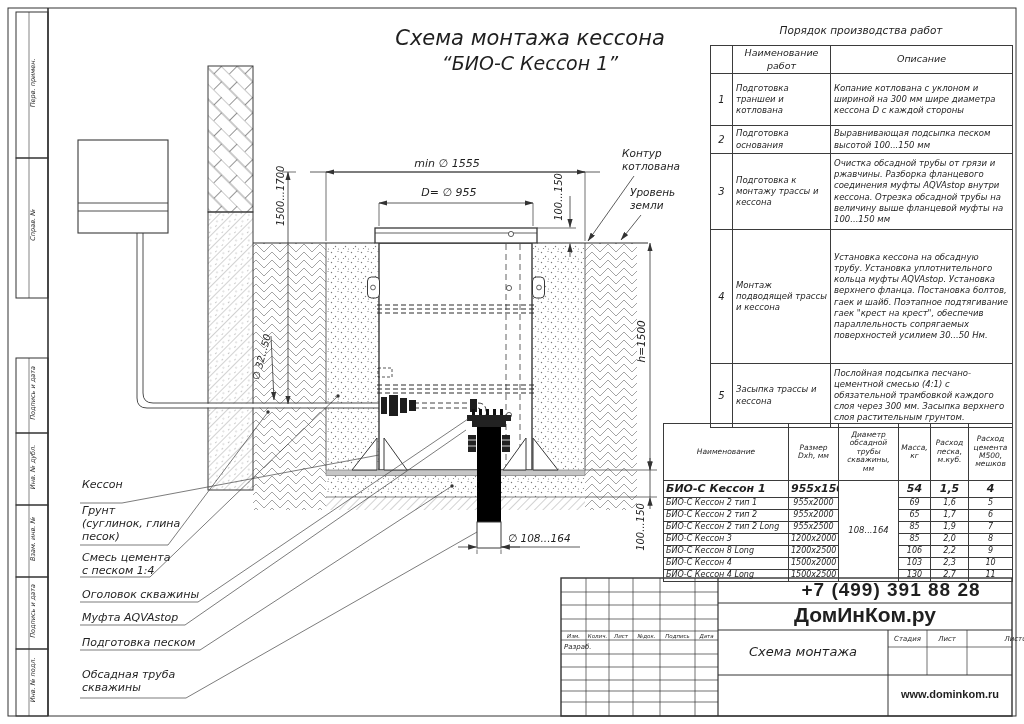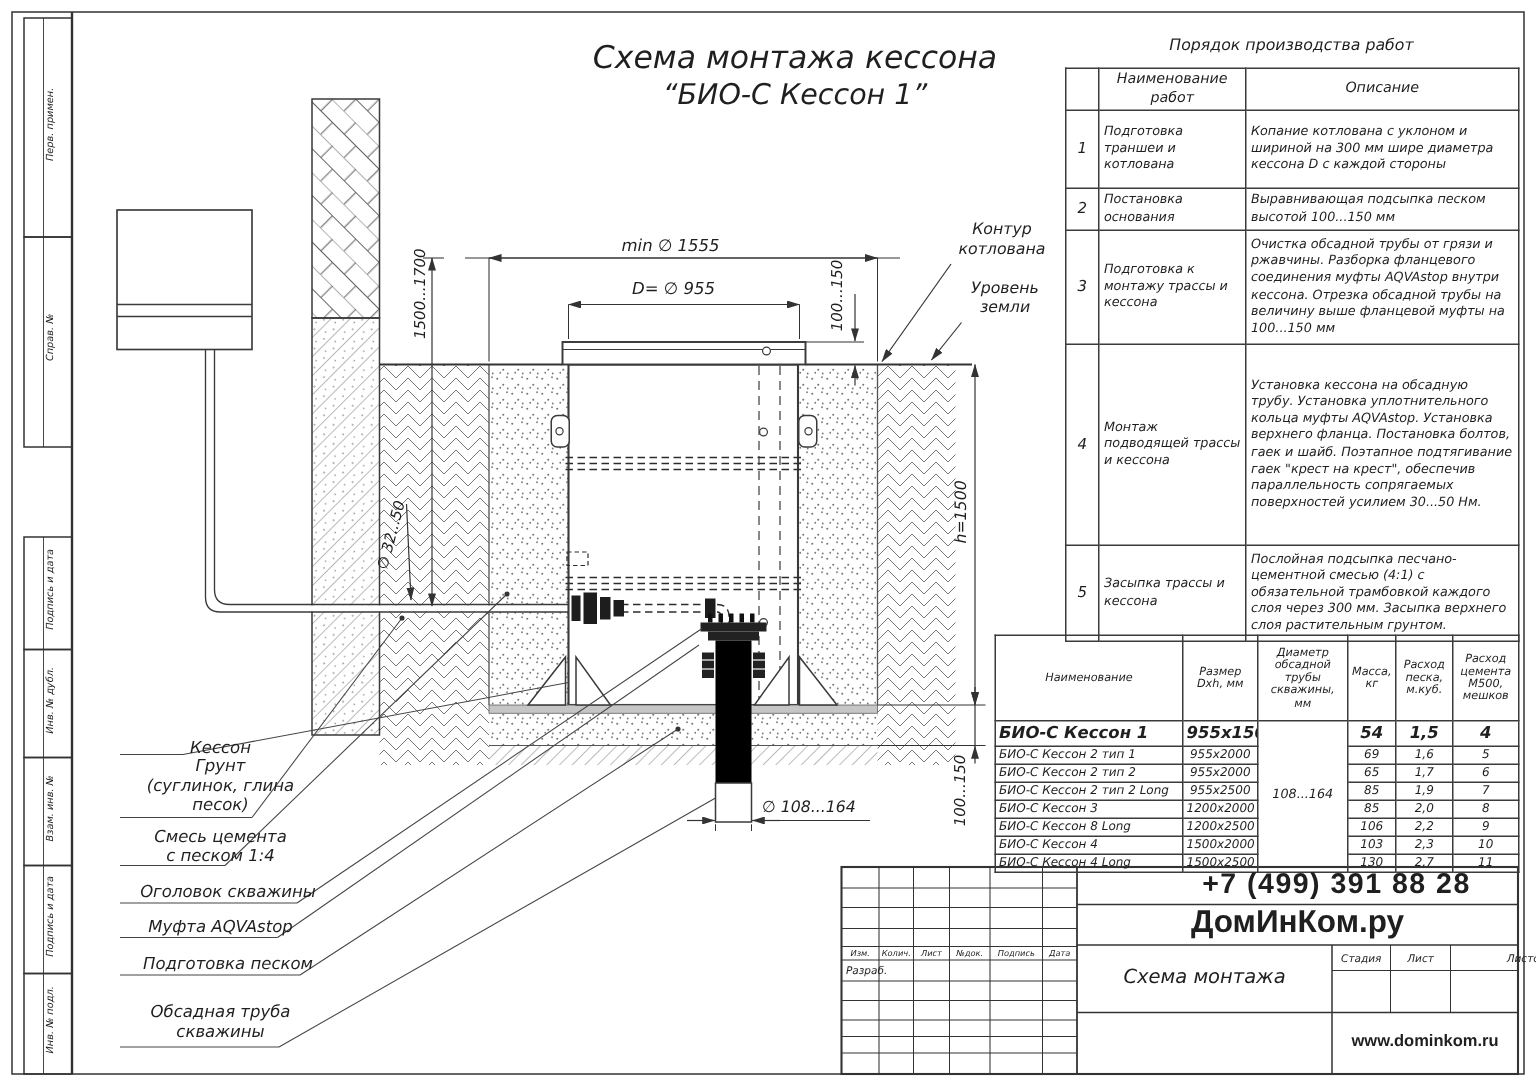--- a/index.html
+++ b/index.html
@@ -1,21 +1,21 @@
 <!DOCTYPE html>
 <html><head>
 <meta charset="utf-8">
 <style>
   html,body{margin:0;padding:0;}
   body{width:1024px;height:724px;background:#fff;position:relative;overflow:hidden;
        font-family:"DejaVu Sans",sans-serif;color:#222;}
   svg.draw{position:absolute;left:0;top:0;}
   .t{position:absolute;font-style:italic;color:#1f1f1f;line-height:1.2;}
   .c{text-align:center;}
-  .pre{white-space:pre-line;text-align:center;}
+  .pre{white-space:pre-line;}
   .r90{transform:rotate(-90deg);}
   .rp{transform:rotate(-75deg);}
   .sm{font-size:6.5px;}
   .ls{font-family:"Liberation Sans","DejaVu Sans",sans-serif;font-style:normal;font-weight:bold;}
   table{border-collapse:collapse;position:absolute;table-layout:fixed;font-style:italic;color:#1f1f1f;}
   td{border:1px solid #3b3b3b;vertical-align:middle;overflow:hidden;padding:1px 3px;}
   .wt{left:710px;top:45px;width:302px;font-size:8.5px;line-height:1.3;}
   .wt td.num{text-align:center;font-size:10px;padding:0;}
   .wt td.hd{text-align:center;font-size:9.5px;}
   .pt{left:663px;top:423px;width:349px;font-size:8px;line-height:1.12;}
@@ -285,21 +285,21 @@
 <div class="t c r90" style="left:612px;top:335px;width:58px;font-size:10.5px;">h=1500</div>
 <div class="t c r90" style="left:614px;top:521px;width:54px;font-size:10px;">100...150</div>
 <div class="t c rp" style="left:227px;top:351px;width:70px;font-size:10px;">∅ 32...50</div>
 <div class="t" style="left:508px;top:532px;width:78px;font-size:10.5px;">∅ 108...164</div>
 
 <div class="t pre" style="left:622px;top:147px;width:92px;font-size:10.5px;">Контур
 котлована</div>
 <div class="t pre" style="left:630px;top:186px;width:80px;font-size:10.5px;">Уровень
 земли</div>
 
-<div class="t pre" style="left:82px;top:492px;width:130px;font-size:11px;">Кессон</div>
+<div class="t pre" style="left:82px;top:478px;width:130px;font-size:11px;">Кессон</div>
 <div class="t pre" style="left:82px;top:504px;width:130px;font-size:11px;">Грунт
 (суглинок, глина
 песок)</div>
 <div class="t pre" style="left:82px;top:551px;width:130px;font-size:11px;">Смесь цемента
 с песком 1:4</div>
 <div class="t pre" style="left:82px;top:588px;width:140px;font-size:11px;">Оголовок скважины</div>
 <div class="t pre" style="left:82px;top:611px;width:130px;font-size:11px;">Муфта AQVAstop</div>
 <div class="t pre" style="left:82px;top:636px;width:140px;font-size:11px;">Подготовка песком</div>
 <div class="t pre" style="left:82px;top:668px;width:130px;font-size:11px;">Обсадная труба
 скважины</div>
@@ -318,21 +318,21 @@
 работ</td>
     <td class="hd">Описание</td>
   </tr>
   <tr style="height:52px">
     <td class="num">1</td>
     <td>Подготовка траншеи и котлована</td>
     <td>Копание котлована с уклоном и шириной на 300 мм шире диаметра кессона D с каждой стороны</td>
   </tr>
   <tr style="height:28px">
     <td class="num">2</td>
-    <td>Постановка основания</td>
+    <td>Подготовка основания</td>
     <td>Выравнивающая подсыпка песком высотой 100...150 мм</td>
   </tr>
   <tr style="height:76px">
     <td class="num">3</td>
     <td>Подготовка к монтажу трассы и кессона</td>
     <td>Очистка обсадной трубы от грязи и ржавчины. Разборка фланцевого соединения муфты AQVAstop внутри кессона. Отрезка обсадной трубы на величину выше фланцевой муфты на 100...150 мм</td>
   </tr>
   <tr style="height:134px">
     <td class="num">4</td>
     <td>Монтаж подводящей трассы и кессона</td>

